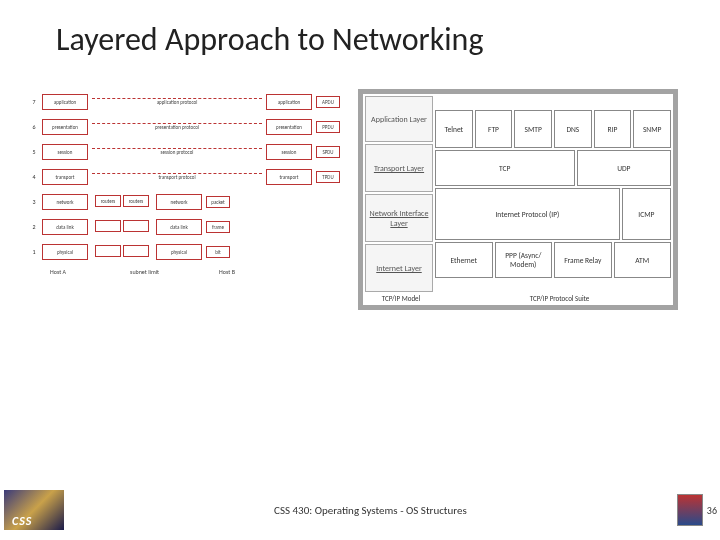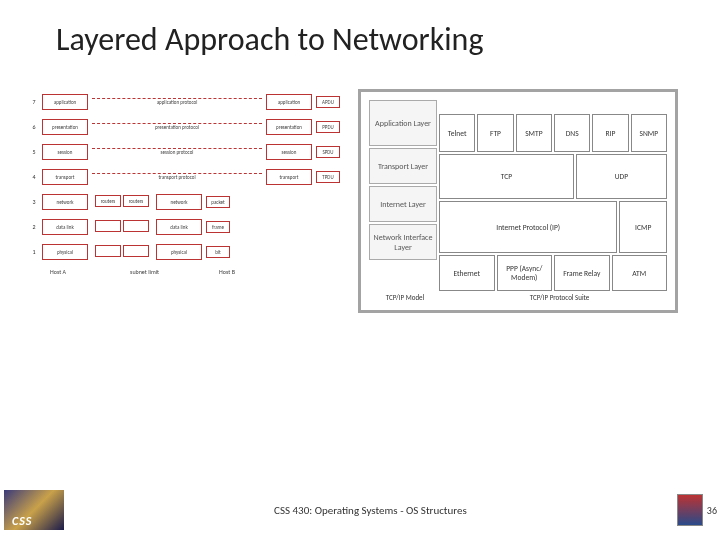--- a/index.html
+++ b/index.html
@@ -16,32 +16,32 @@
   .osi-pdu { width: 24px; border: 1px solid #b33; height: 12px; display: flex; align-items: center; justify-content: center; font-size: 5px; }
   .subnet { display: flex; flex-direction: column; align-items: center; width: 60px; }
   .subnet-row { display: flex; gap: 2px; margin-bottom: 2px; }
   .subnet-box { border: 1px solid #b33; width: 26px; height: 12px; font-size: 5px; display: flex; align-items: center; justify-content: center; }
   .osi-footer { display: flex; font-size: 6px; margin-top: 4px; }
   .osi-footer span:nth-child(1){ margin-left: 20px; }
   .osi-footer span:nth-child(2){ margin-left: 64px; }
   .osi-footer span:nth-child(3){ margin-left: 60px; }
 
   
-  .tcpip { flex: 0 0 320px; border: 3px solid #a3a3a3; padding: 8px; background: #fff; }
+  .tcpip { flex: 0 0 320px; border: 5px solid #a3a3a3; padding: 2px; background: #fff; }
   .tcpip-inner { display: flex; gap: 2px; }
   .tcpip-layers { width: 68px; display: flex; flex-direction: column; gap: 2px; }
   .tcpip-layer { border: 1px solid #aaa; background: #f5f5f5; font-size: 8px; color: #555; text-align: center; display: flex; align-items: center; justify-content: center; padding: 2px; }
   .tcpip-layer.h1 { height: 46px; }
-  .tcpip-layer.h2 { height: 36px; }
+  .tcpip-layer.h2 { height: 48px; text-decoration: underline; }
   .tcpip-suite { flex: 1; display: flex; flex-direction: column; gap: 2px; }
   .suite-row { display: flex; gap: 2px; }
   .suite-box { border: 1px solid #888; font-size: 7.5px; color: #333; display: flex; align-items: center; justify-content: center; text-align: center; padding: 1px; }
   .suite-row.r1 { margin-top: 14px; height: 38px; }
   .suite-row.r1 .suite-box { flex: 1; }
-  .suite-row.r2 { height: 45px; }
+  .suite-row.r2 { height: 36px; }
   .suite-row.r2 .suite-box:nth-child(1){ flex: 3; }
   .suite-row.r2 .suite-box:nth-child(2){ flex: 2; }
   .suite-row.r3 { height: 52px; }
   .suite-row.r3 .suite-box:nth-child(1){ flex: 4; }
   .suite-row.r3 .suite-box:nth-child(2){ flex: 1; }
   .suite-row.r4 { height: 36px; }
   .suite-row.r4 .suite-box { flex: 1; }
   .tcpip-footer { display: flex; font-size: 7px; color: #333; margin-top: 2px; gap: 11px; }
   .tcpip-footer span:first-child { width: 72px; text-align: center; }
   .tcpip-footer span:last-child { flex: 1; text-align: center; }
@@ -131,22 +131,22 @@
       <span>subnet limit</span>
       <span>Host B</span>
     </div>
   </div>
 
   <div class="tcpip">
     <div class="tcpip-inner">
       <div class="tcpip-layers">
         <div class="tcpip-layer h1">Application Layer</div>
         <div class="tcpip-layer h2">Transport Layer</div>
+        <div class="tcpip-layer h2">Network Interface Layer</div>
         <div class="tcpip-layer h2">Internet Layer</div>
-        <div class="tcpip-layer h2">Network Interface Layer</div>
       </div>
       <div class="tcpip-suite">
         <div class="suite-row r1">
           <div class="suite-box">Telnet</div>
           <div class="suite-box">FTP</div>
           <div class="suite-box">SMTP</div>
           <div class="suite-box">DNS</div>
           <div class="suite-box">RIP</div>
           <div class="suite-box">SNMP</div>
         </div>

